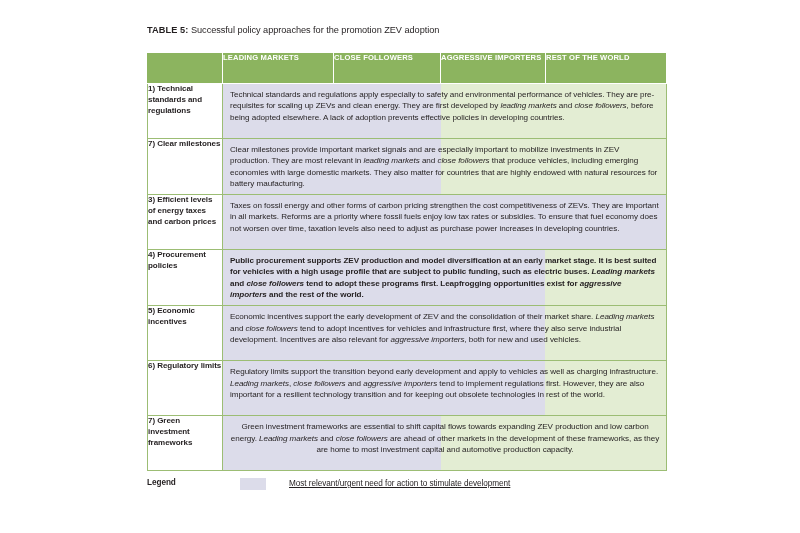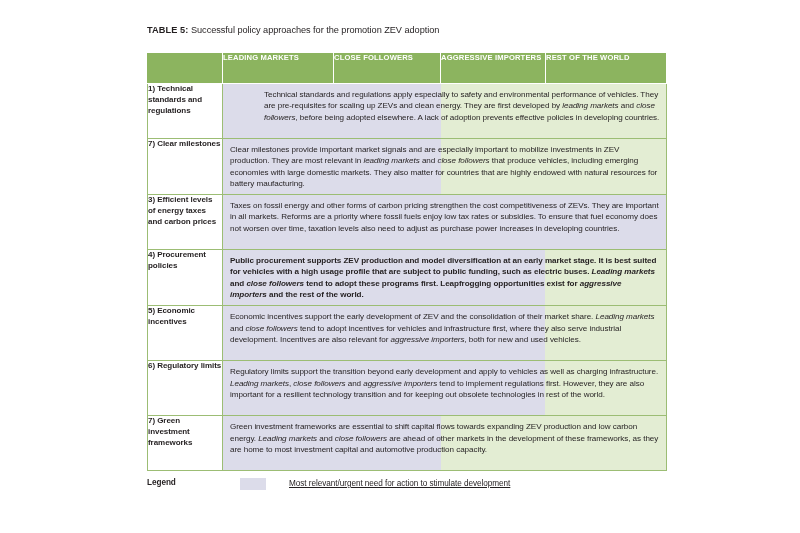--- a/index.html
+++ b/index.html
@@ -194,21 +194,21 @@
             <th class="th-blank corner"></th>
             <th>LEADING MARKETS</th>
             <th>CLOSE FOLLOWERS</th>
             <th>AGGRESSIVE IMPORTERS</th>
             <th>REST OF THE WORLD</th>
           </tr>
       </thead>
       <tbody id="policy-tbody">
           <tr>
             <td class="rowlabel" style="height: 55px;">1) Technical standards and regulations</td>
-            <td class="rowbody" colspan="4" style="height: 55px; padding-left: 34px;">
+            <td class="rowbody" colspan="4" style="height: 55px;">
               <div class="bands">
                 <div class="band purple" style="width: 49.0991%;"></div>
                 <div class="band green" style="width: 50.9009%;"></div>
               </div>
               <div class="celltext">Technical standards and regulations apply especially to safety and environmental performance of vehicles. They are pre-requisites for scaling up ZEVs and clean energy. They are first developed by <i>leading markets</i> and <i>close followers</i>, before being adopted elsewhere. A lack of adoption prevents effective policies in developing countries.</div>
             </td>
           </tr>
           <tr>
             <td class="rowlabel" style="height: 55px;">7)  Clear milestones</td>
             <td class="rowbody" colspan="4" style="height: 55px;">
@@ -253,21 +253,21 @@
             <td class="rowbody" colspan="4" style="height: 55px;">
               <div class="bands">
                 <div class="band purple" style="width: 72.7477%;"></div>
                 <div class="band green" style="width: 27.2523%;"></div>
               </div>
               <div class="celltext">Regulatory limits support the transition beyond early development and apply to vehicles as well as charging infrastructure. <i>Leading markets</i>, <i>close followers</i> and <i>aggressive importers</i> tend to implement regulations first. However, they are also important for a resilient technology transition and for keeping out obsolete technologies in rest of the world.</div>
             </td>
           </tr>
           <tr>
             <td class="rowlabel" style="height: 55px;">7) Green investment frameworks</td>
-            <td class="rowbody" colspan="4" style="height: 55px;">
+            <td class="rowbody" colspan="4" style="height: 55px; text-align: center;">
               <div class="bands">
                 <div class="band purple" style="width: 49.0991%;"></div>
                 <div class="band green" style="width: 50.9009%;"></div>
               </div>
               <div class="celltext">Green investment frameworks are essential to shift capital flows towards expanding ZEV production and low carbon energy. <i>Leading markets</i> and <i>close followers</i> are ahead of other markets in the development of these frameworks, as they are home to most investment capital and automotive production capacity.</div>
             </td>
           </tr>
         </tbody>
     </table>
   </div>

